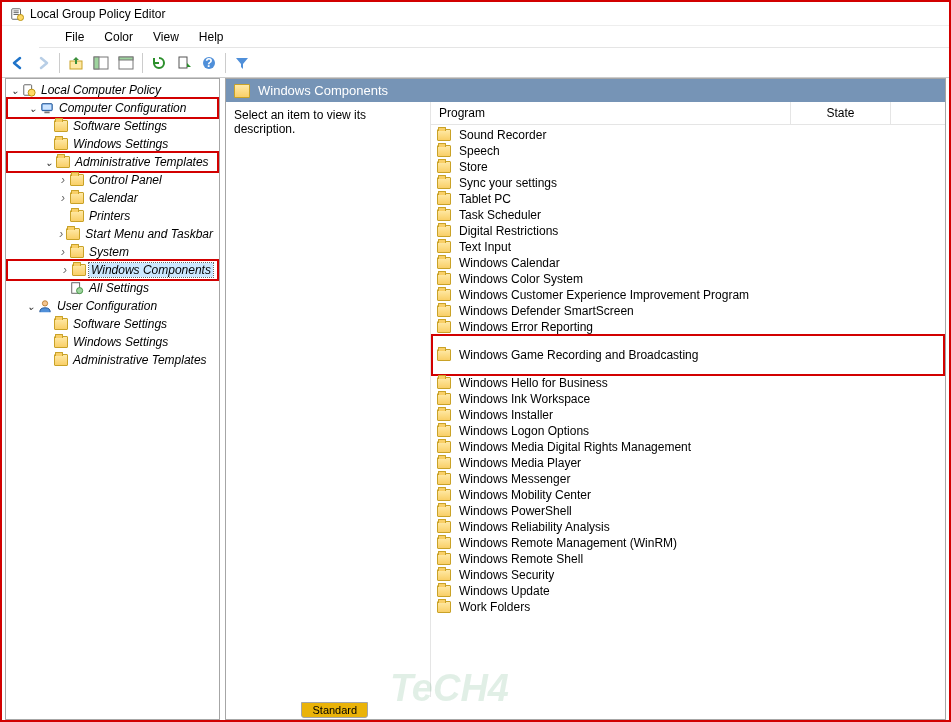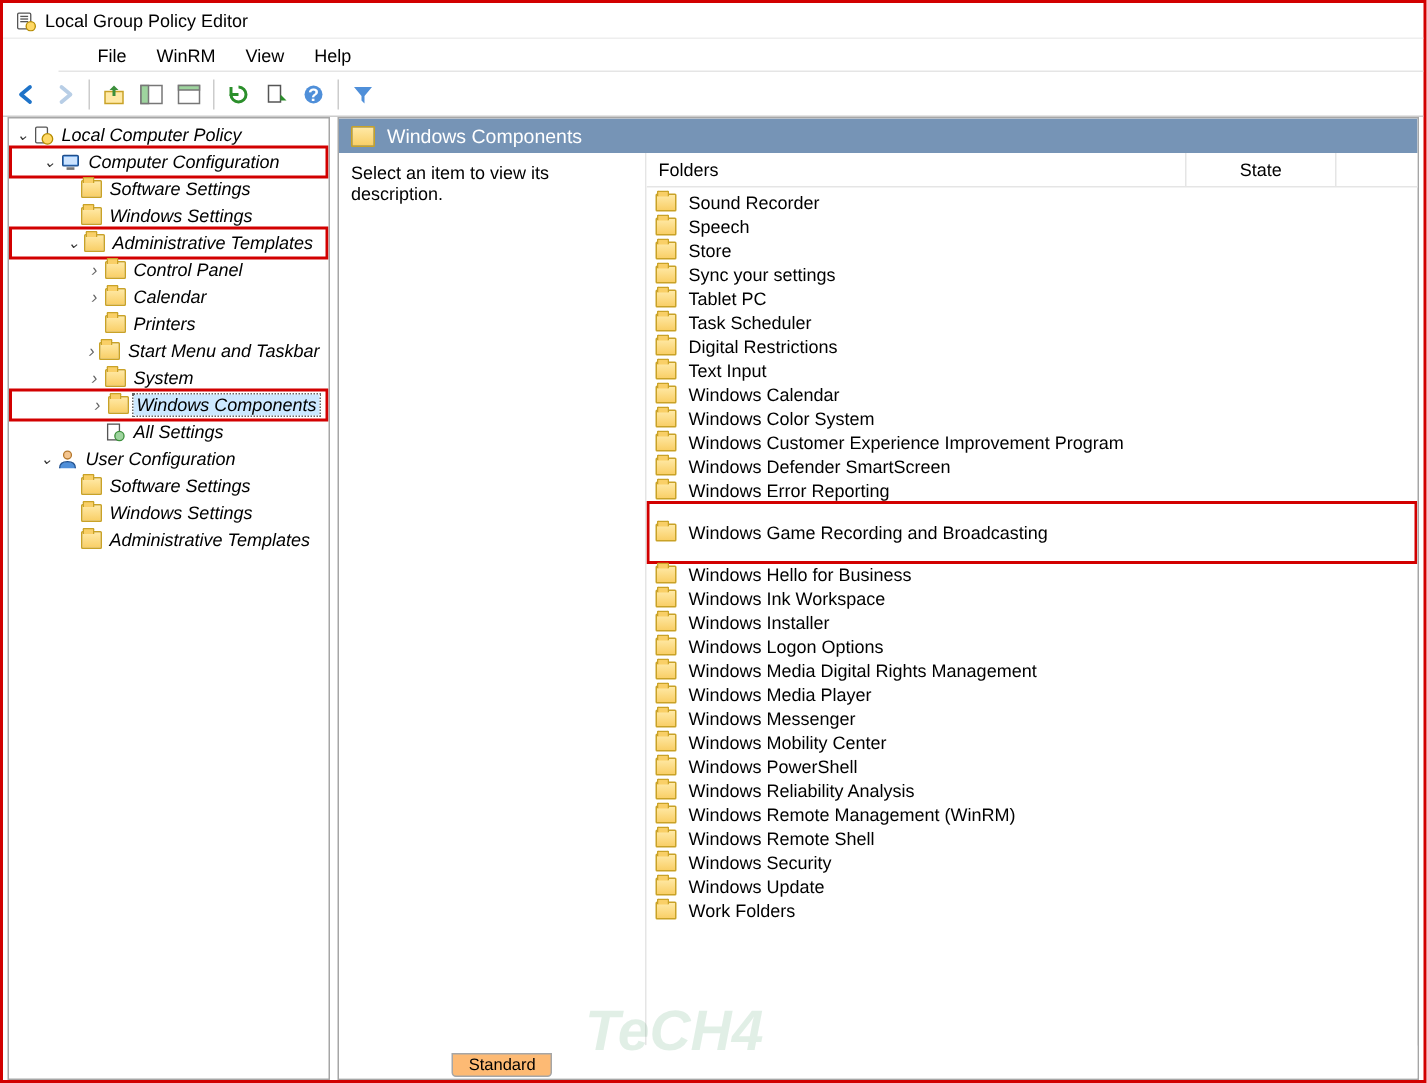--- a/index.html
+++ b/index.html
@@ -20,21 +20,21 @@
 .desc-col { width: 205px; padding: 6px 8px; border-right: 1px solid #e5e5e5; }
 .list-col { flex: 1; overflow: auto; }
 .list-header { display: flex; border-bottom: 1px solid #e5e5e5; position: sticky; top: 0; background: #fff; }
 .list-header .cell { padding: 4px 8px; border-right: 1px solid #e5e5e5; }
 .list-header .cell.setting { width: 360px; }
 .list-header .cell.state { width: 100px; text-align: center; }
 .list-body { padding: 2px 0; }
 .list-row { display: flex; align-items: center; padding: 1px 6px; gap: 5px; }
 .list-row.hl { border: 2px solid #d20000; padding: 12px 4px; margin: -1px 0; }
 .tabs { height: 22px; display: flex; align-items: flex-end; padding-left: 8px; background: #fff; border-top: 0; }
-.tab { padding: 1px 10px; border: 1px solid #a6a6a6; border-radius: 0 0 3px 3px; background: #fdba74; margin-right: -1px; position: relative; top: -1px; font-size: 11px; }
+.tab { padding: 1px 10px; border: 1px solid #a6a6a6; border-radius: 0 0 3px 3px; background: #eab308; margin-right: -1px; position: relative; top: -1px; font-size: 11px; }
 .tab.inactive { background: #f5f5f5; top: 18px; border-top-color:#fff; }
 .tree-node { white-space: nowrap; font-style: italic; }
 .tree-row { display: flex; align-items: center; height: 18px; padding-right: 4px; }
 .tree-row.hl { border: 2px solid #d20000; margin: -2px 0; height: 22px; }
 .twisty { width: 14px; text-align: center; color: #666; font-size: 10px; cursor: default; font-family: sans-serif; }
 .twisty.open::before { content: "⌄"; display: inline-block; color: #333; }
 .twisty.closed::before { content: "›"; display: inline-block; font-size: 12px; }
 .twisty.none::before { content: ""; }
 .tree-label { padding: 0 2px; }
 .tree-row.selected .tree-label { background: #cce8ff; outline: 1px dotted #666; }
@@ -53,21 +53,21 @@
       <rect x="4" y="4" width="6" height="1" fill="#555"></rect>
       <rect x="4" y="6" width="6" height="1" fill="#555"></rect>
       <rect x="4" y="8" width="6" height="1" fill="#555"></rect>
       <circle cx="12" cy="12" r="3.5" fill="#ffd966" stroke="#b58b00"></circle>
     </svg>
   <span>Local Group Policy Editor</span>
 </div>
 
 <div class="menubar">
   <span>File</span>
-  <span>WinRM</span>
+  <span>Color</span>
   <span>View</span>
   <span>Help</span>
 </div>
 
 <div class="toolbar">
   <div class="tbtn">
       <svg width="16" height="16" viewBox="0 0 16 16">
         <path d="M10 3 L4 8 L10 13" fill="none" stroke="#1e73c9" stroke-width="2.5" stroke-linejoin="round" stroke-linecap="round"></path>
       </svg>
     </div>
@@ -255,21 +255,21 @@
     <div class="content-header">
       <div class="header-folder"></div>
       <span style="font-size:13px;">Windows Components</span>
     </div>
     <div class="content-main">
       <div class="desc-col">
         <span>Select an item to view its description.</span>
       </div>
       <div class="list-col">
         <div class="list-header">
-          <div class="cell setting">Folders</div>
+          <div class="cell setting">Program</div>
           <div class="cell state">State</div>
         </div>
         <div class="list-body" id="list-body">
             <div class="list-row">
               <div class="folder-icon"></div>
               <span>Sound Recorder</span>
             </div>
             <div class="list-row">
               <div class="folder-icon"></div>
               <span>Speech</span>

